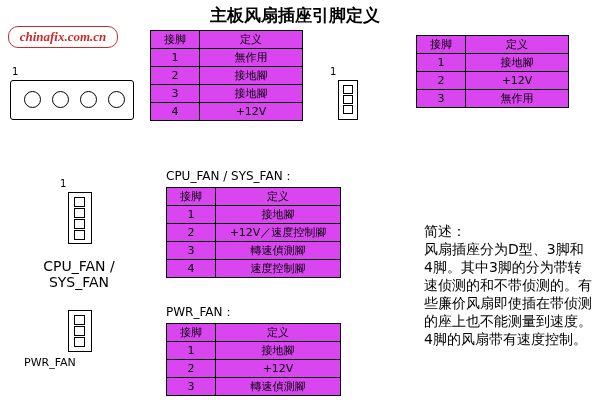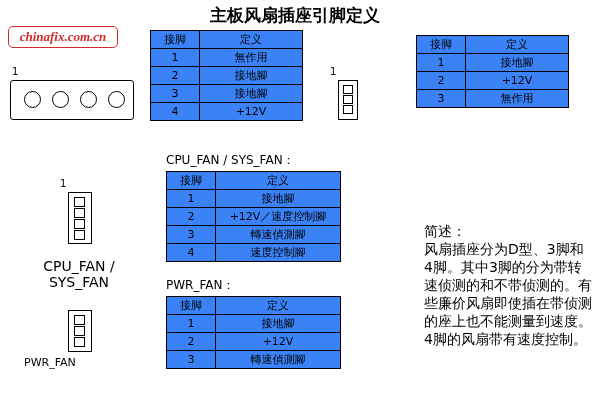--- a/index.html
+++ b/index.html
@@ -11,21 +11,21 @@
     overflow:hidden;
     color:#000;
   }
   .abs{position:absolute;}
 
   
   #logo{
     left:8px;top:26px;width:108px;height:20px;
     background:#ffffff;
     border:1px solid #cf2a2a;
-    border-radius:5px;
+    border-radius:10px;
     color:#cf2a2a;
     font-size:13px;
     font-weight:bold;
     font-style:italic;
     line-height:20px;
     text-align:center;
     letter-spacing:0px;
     font-family:"Liberation Serif","DejaVu Serif",serif;
   }
 
@@ -35,21 +35,21 @@
     text-align:center;
     font-size:17px;
     font-weight:bold;
     font-family:"DejaVu Sans","Liberation Sans",sans-serif;
   }
 
   
   table.pin{
     border-collapse:collapse;
     font-size:11px;
-    background:#3b82f6;
+    background:#d946ef;
   }
   table.pin th, table.pin td{
     border:1px solid #000;
     height:17px;
     padding:0 2px;
     font-weight:normal;
     text-align:center;
     line-height:15px;
   }
   table.pin th{font-weight:normal;}
@@ -165,21 +165,21 @@
 <div class="abs" style="left:52px;top:178px;width:130px;height:80px;">
   <div class="numlabel abs" style="left:8px;top:0px;">1</div>
   <div class="conn abs" style="left:16px;top:14px;width:24px;height:52px;"></div>
   <div class="pinsq" style="left:22px;top:19px;width:11px;height:10px;"></div>
   <div class="pinsq" style="left:22px;top:30px;width:11px;height:10px;"></div>
   <div class="pinsq" style="left:22px;top:41px;width:11px;height:10px;"></div>
   <div class="pinsq" style="left:22px;top:52px;width:11px;height:10px;"></div>
   <div class="abs" style="left:-38px;top:80px;width:130px;font-size:14px;text-align:center;">CPU_FAN / SYS_FAN</div>
 </div>
 
-<div class="abs" style="left:166px;top:152px;">
+<div class="abs" style="left:166px;top:168px;">
   <div class="tbl-label">CPU_FAN / SYS_FAN：</div>
   <table class="pin" style="margin-top:2px;">
     <tbody>
         <tr>
       <th class="c0">接脚</th>
       <th class="c1" style="width:120px;">定义</th>
     </tr>
     <tr>
       <td class="c0">1</td>
       <td class="c1" style="width:120px;">接地腳</td>
@@ -201,21 +201,21 @@
 </div>
 
 <div class="abs" style="left:52px;top:300px;width:120px;height:70px;">
   <div class="conn abs" style="left:16px;top:10px;width:24px;height:42px;"></div>
   <div class="pinsq" style="left:22px;top:15px;width:11px;height:10px;"></div>
   <div class="pinsq" style="left:22px;top:26px;width:11px;height:10px;"></div>
   <div class="pinsq" style="left:22px;top:37px;width:11px;height:10px;"></div>
   <div class="abs" style="left:-28px;top:56px;width:120px;font-size:11px;">PWR_FAN</div>
 </div>
 
-<div class="abs" style="left:166px;top:277px;">
+<div class="abs" style="left:166px;top:304px;">
   <div class="tbl-label">PWR_FAN：</div>
   <table class="pin" style="margin-top:2px;">
     <tbody>
         <tr>
       <th class="c0">接脚</th>
       <th class="c1" style="width:120px;">定义</th>
     </tr>
     <tr>
       <td class="c0">1</td>
       <td class="c1" style="width:120px;">接地腳</td>

